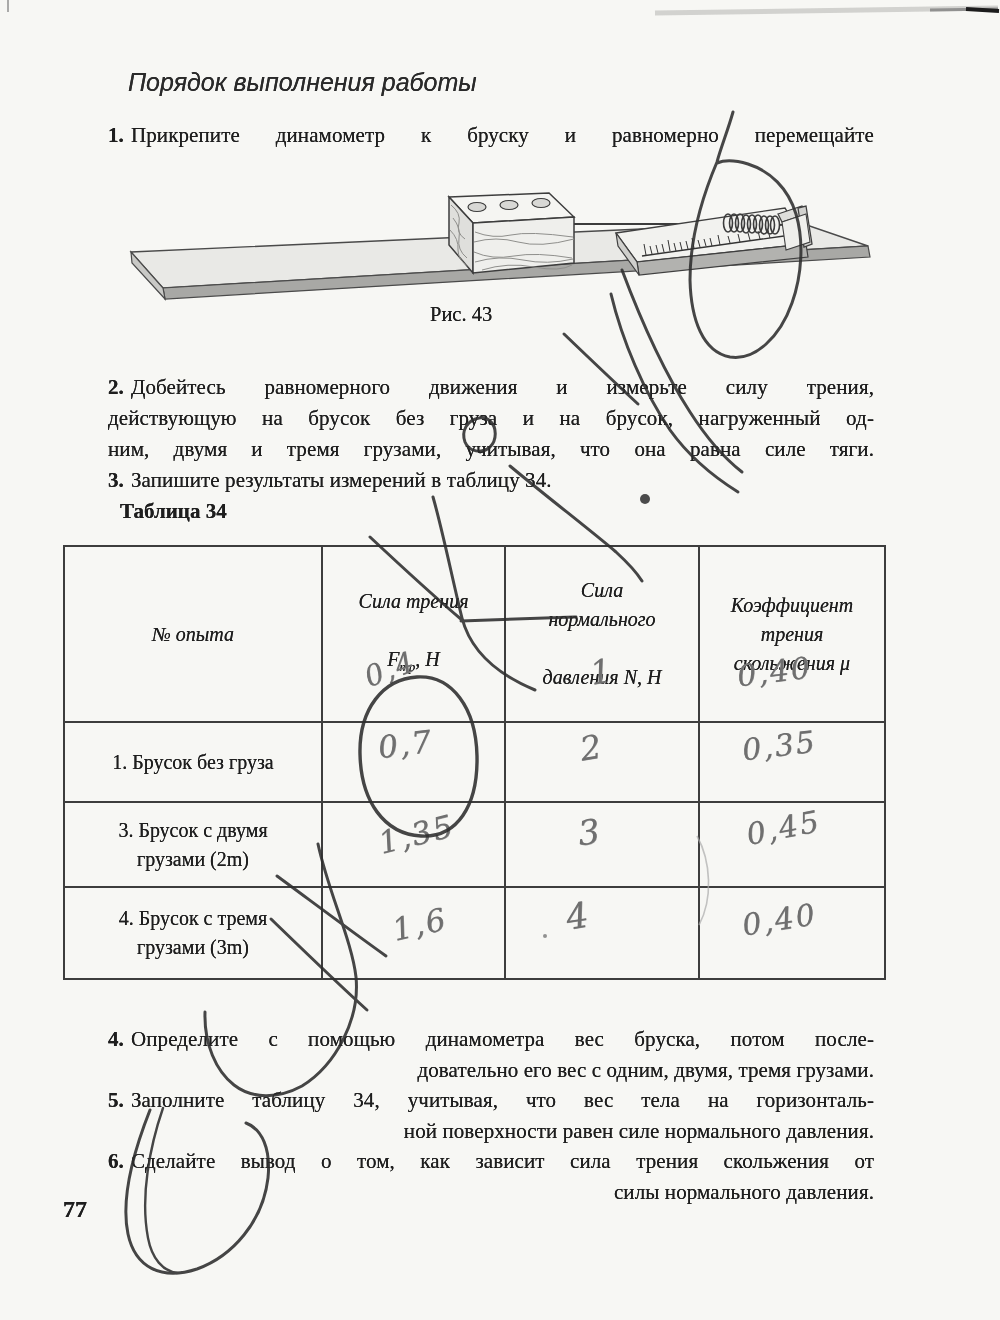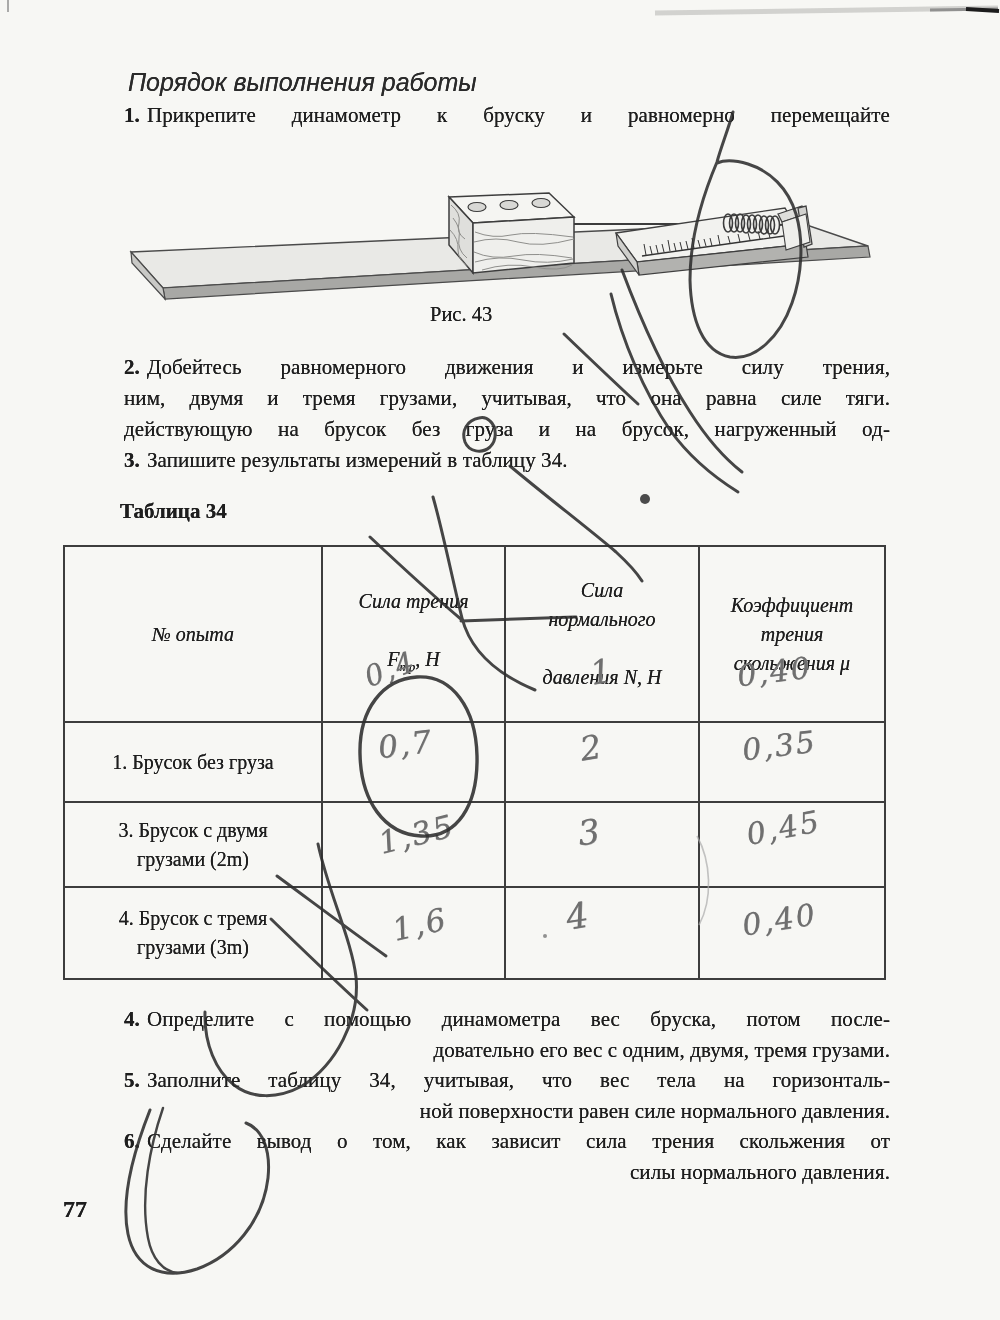--- a/index.html
+++ b/index.html
@@ -10,21 +10,21 @@
   }
   .abs{position:absolute;}
   
   #heading{
     left:128px;top:68px;width:766px;
     font-family:"Liberation Sans","DejaVu Sans",sans-serif;
     font-style:italic;font-size:25px;color:#2a2a2a;
     text-shadow:0 0 .4px #2a2a2a;
   }
   
-  .para{width:766px;left:124px;}
+  .para{width:766px;left:108px;margin-top:20px;}
   .line{
     font-size:21px;line-height:31px;white-space:normal;
     text-shadow:0 0 .45px #222;letter-spacing:.1px;
   }
   .line b{font-weight:bold;margin-right:7px;}
   .line b:empty{margin:0;}
   .jl{text-align:justify;text-align-last:justify;}
   #para2 .line{line-height:31px;}
   #para3 .line{line-height:30.5px;text-align:right;}
   
@@ -132,22 +132,22 @@
       <path d="M362,98 q26,-8 52,-3 t38,-2"></path>
       <path d="M331,33 q10,8 8,18 q-3,10 6,16"></path>
       <path d="M333,46 q8,10 6,20 q-2,12 8,20"></path>
       <path d="M330,58 q9,9 8,20 q0,10 10,16"></path>
     </g>
   </svg>
   <div id="fig-caption" class="abs">Рис. 43</div>
 
   <div id="para2" class="abs para" style="top:352px;">
     <div class="line jl"><b>2.</b><span>Добейтесь равномерного движения и измерьте силу трения,</span></div>
+    <div class="line jl"><b></b><span>действующую на брусок без груза и на брусок, нагруженный од-</span></div>
     <div class="line jl"><b></b><span>ним, двумя и тремя грузами, учитывая, что она равна силе тяги.</span></div>
-    <div class="line jl"><b></b><span>действующую на брусок без груза и на брусок, нагруженный од-</span></div>
     <div class="line"><b>3.</b><span>Запишите результаты измерений в таблицу 34.</span></div>
   </div>
 
   <div id="table-title" class="abs">Таблица 34</div>
   <table id="results-table" class="abs">
     <colgroup>
         <col style="width:258px">
         <col style="width:183px">
         <col style="width:194px">
         <col style="width:186px">

